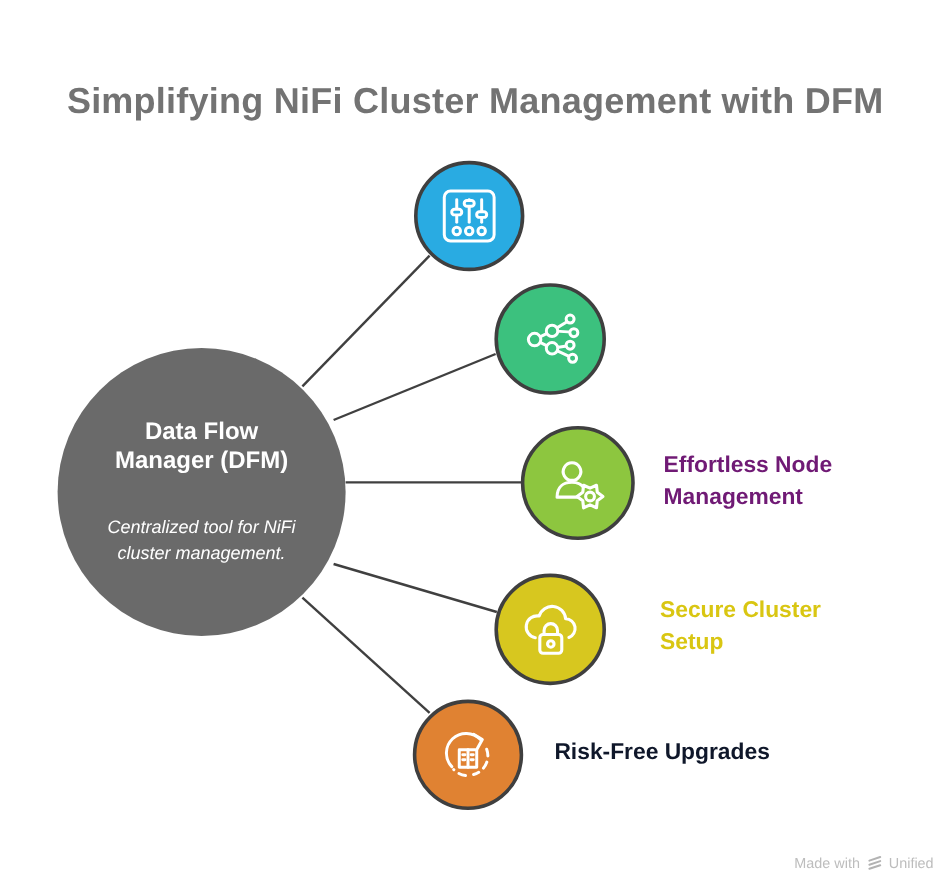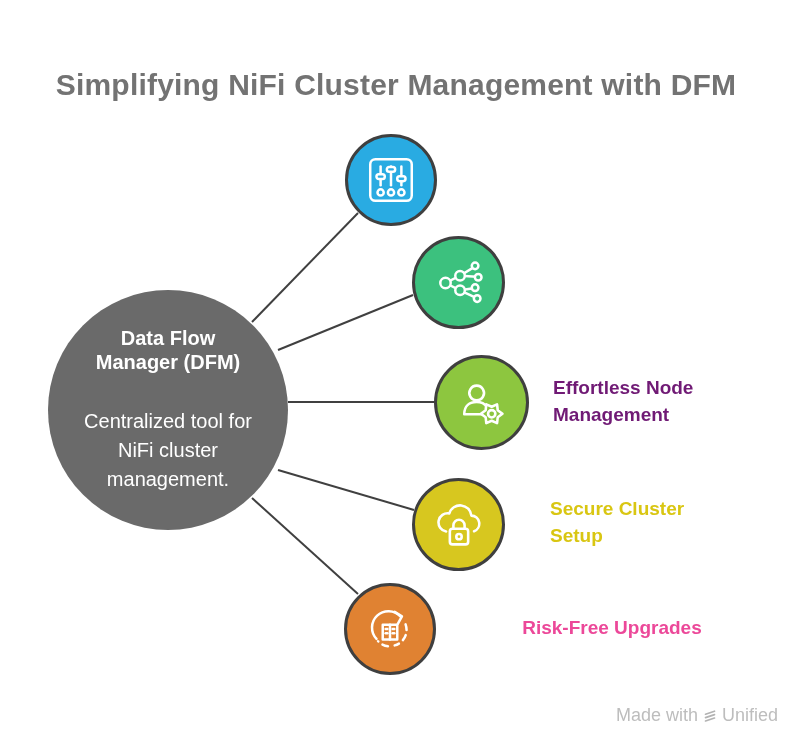--- a/index.html
+++ b/index.html
@@ -32,22 +32,23 @@
     display: flex; flex-direction: column;
     align-items: center; justify-content: center;
     text-align: center;
     color: #ffffff;
   }
   .center-title {
     font-size: 20px; font-weight: 700; line-height: 1.2;
     width: 170px; margin-bottom: 33px;
   }
   .center-subtitle {
-    font-size: 20px; line-height: 1.45;
+    font-size: 15px; line-height: 1.45;
     width: 195px;
+    font-style: italic;
   }
 
   .node {
     position: absolute;
     border-radius: 50%;
     border: 3px solid #3f3f3f;
     box-sizing: border-box;
     display: flex; align-items: center; justify-content: center;
   }
   .node svg { display: block; }
@@ -70,21 +71,21 @@
   .label-1 { left: 462px; top: 180px; width: 300px; }
   .label-2 { left: 528px; top: 283px; width: 200px; }
   .label-3 { left: 553px; top: 402px; width: 180px; }
   .label-4 { left: 550px; top: 523px; width: 170px; }
   .label-5 { left: 462px; top: 628px; width: 300px; }
 
   .watermark {
     position: absolute;
     right: 14px; bottom: 18px;
     display: flex; align-items: center; gap: 5px;
-    font-size: 18px; color: #bdbdbd;
+    font-size: 12px; color: #bdbdbd;
   }
   .watermark svg { display: block; }
   .watermark svg path { stroke: #b3b3b3; stroke-width: 1.7; fill: none; stroke-linecap: round; }
 </style>
 </head>
 <body>
 
 <div class="canvas">
 
   <h1 class="title">Simplifying NiFi Cluster Management with DFM</h1>
@@ -162,21 +163,21 @@
       <path class="dashed" d="M41 21.5 A15.5 15.5 0 0 1 30.5 41.8"></path>
       <path class="dashed" d="M24 42.6 A15.5 15.5 0 0 1 14.5 37.8"></path>
       <rect x="19" y="22" width="14" height="14"></rect>
       <line x1="26" y1="22" x2="26" y2="36"></line>
       <line x1="21.8" y1="26" x2="23.5" y2="26"></line>
       <line x1="21.8" y1="30" x2="23.5" y2="30"></line>
       <line x1="28.5" y1="26" x2="30.2" y2="26"></line>
       <line x1="28.5" y1="30" x2="30.2" y2="30"></line>
     </svg>
   </div>
-  <div class="node-label label-5" style="color: #ec4899; text-align: center;">Risk-Free Upgrades</div>
+  <div class="node-label label-5" style="color: #0f172a;">Risk-Free Upgrades</div>
 
   <div class="watermark">
     <span>Made with</span>
     <svg width="14" height="14" viewBox="0 0 14 14">
       <path d="M2.5 5.2 L11.5 2.2"></path>
       <path d="M2.5 8.6 L11.5 5.6"></path>
       <path d="M2.5 12 L11.5 9"></path>
     </svg>
     <span>Unified</span>
   </div>

